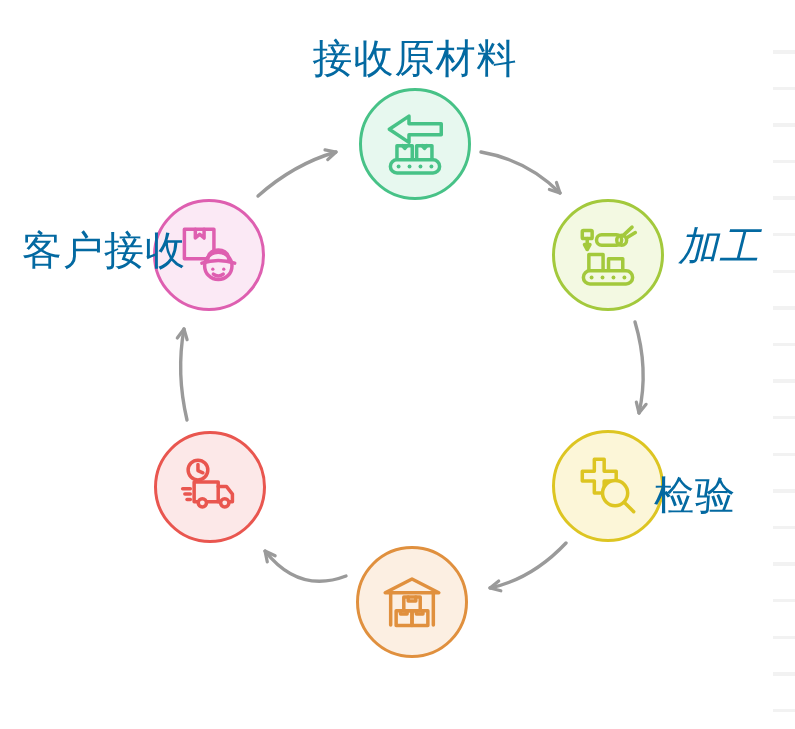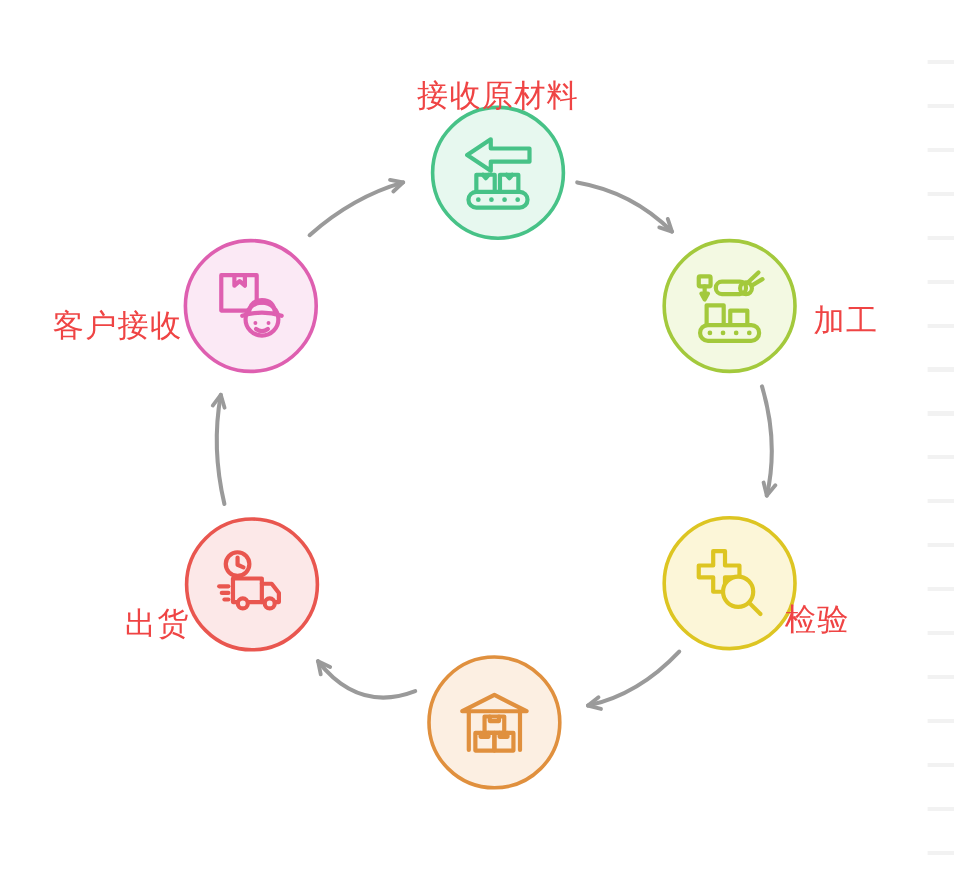--- a/index.html
+++ b/index.html
@@ -15,22 +15,22 @@
   .arrow-layer { position:absolute; left:0; top:0; width:795px; height:729px; }
   .node { position:absolute; width:112px; height:112px; }
   .node .circle {
     width:112px; height:112px; border-radius:50%;
     background:var(--bg); border:3.5px solid var(--c); color:var(--c);
     display:flex; align-items:center; justify-content:center;
   }
   .node svg.icon { width:70px; height:70px; display:block; }
   .icon * { vector-effect:none; }
   .label {
-    position:absolute; font-size:26px; color:#ef4444; line-height:1.0;
-    letter-spacing:1px; white-space:nowrap;margin-top:28px;
+    position:absolute; font-size:40px; color:#0369a1; line-height:1.0;
+    letter-spacing:1px; white-space:nowrap;
   }
   .lab-center { text-align:center; }
   .lab-right  { text-align:right; }
 </style>
 </head>
 <body>
 
 <div class="canvas">
 
   <div class="edge-ticks"></div>
@@ -86,21 +86,21 @@
         <rect x="9.5" y="46.5" width="45" height="12" rx="6"></rect>
         <g fill="currentColor" stroke="none">
           <circle cx="17" cy="52.5" r="1.8"></circle>
             <circle cx="27" cy="52.5" r="1.8"></circle>
           <circle cx="37" cy="52.5" r="1.8"></circle>
             <circle cx="47" cy="52.5" r="1.8"></circle>
         </g>
       </svg>
     </div>
   </div>
-  <div class="label" style="left:678px; top:226px;">加工</div>
+  <div class="label" style="left:678px; top:226px;font-style:italic;">加工</div>
 
   <div class="node" style="left: 552px; top: 430px; --c: #ddc522; --bg: #fcf6d8;">
     <div class="circle">
       <svg class="icon" viewBox="0 0 64 64" fill="none" stroke="currentColor" stroke-width="3.2" stroke-linecap="round" stroke-linejoin="round">
         <path d="M19.5,7.5 H28.5 V18.5 H39.5 V27.5 H28.5 V38.5 H19.5 V27.5 H8.5 V18.5 H19.5 Z"></path>
         <circle cx="38.5" cy="38.5" r="11.5" style="fill:var(--bg)"></circle>
         <path d="M47,47 L55.5,55.5"></path>
       </svg>
     </div>
   </div>
@@ -130,21 +130,20 @@
         <rect x="17.5" y="27.5" width="22" height="18"></rect>
         <path d="M39.5,31.5 H47 L52.5,38.5 V45.5 H39.5"></path>
         <circle cx="25" cy="46.5" r="3.8" style="fill:var(--bg)"></circle>
         <circle cx="45.5" cy="46.5" r="3.8" style="fill:var(--bg)"></circle>
         <path d="M7,33.5 H14"></path>
         <path d="M9,38.5 H14"></path>
         <path d="M11,43.5 H14"></path>
       </svg>
     </div>
   </div>
-  <div class="label lab-right" style="left:28px; top:478px; width:130px;">出货</div>
 
   <div class="node" style="left: 153px; top: 199px; --c: #de5fb0; --bg: #fbe9f5;">
     <div class="circle">
       <svg class="icon" viewBox="0 0 64 64" fill="none" stroke="currentColor" stroke-width="3.2" stroke-linecap="round" stroke-linejoin="round">
         <rect x="9.5" y="8.5" width="27" height="27"></rect>
         <path d="M19.5,8.5 V16.5 L23.5,13 L27.5,16.5 V8.5"></path>
         <circle cx="40.5" cy="42" r="12.5" style="fill:var(--bg)"></circle>
         <path d="M30.5,37.5 Q31.5,27.5 40.5,27.5 Q49.5,27.5 50.5,37.5"></path>
         <path d="M25.5,39.5 Q40.5,34.5 55.5,39.5"></path>
         <circle cx="40.5" cy="29.5" r="1.6" fill="currentColor" stroke="none"></circle>

